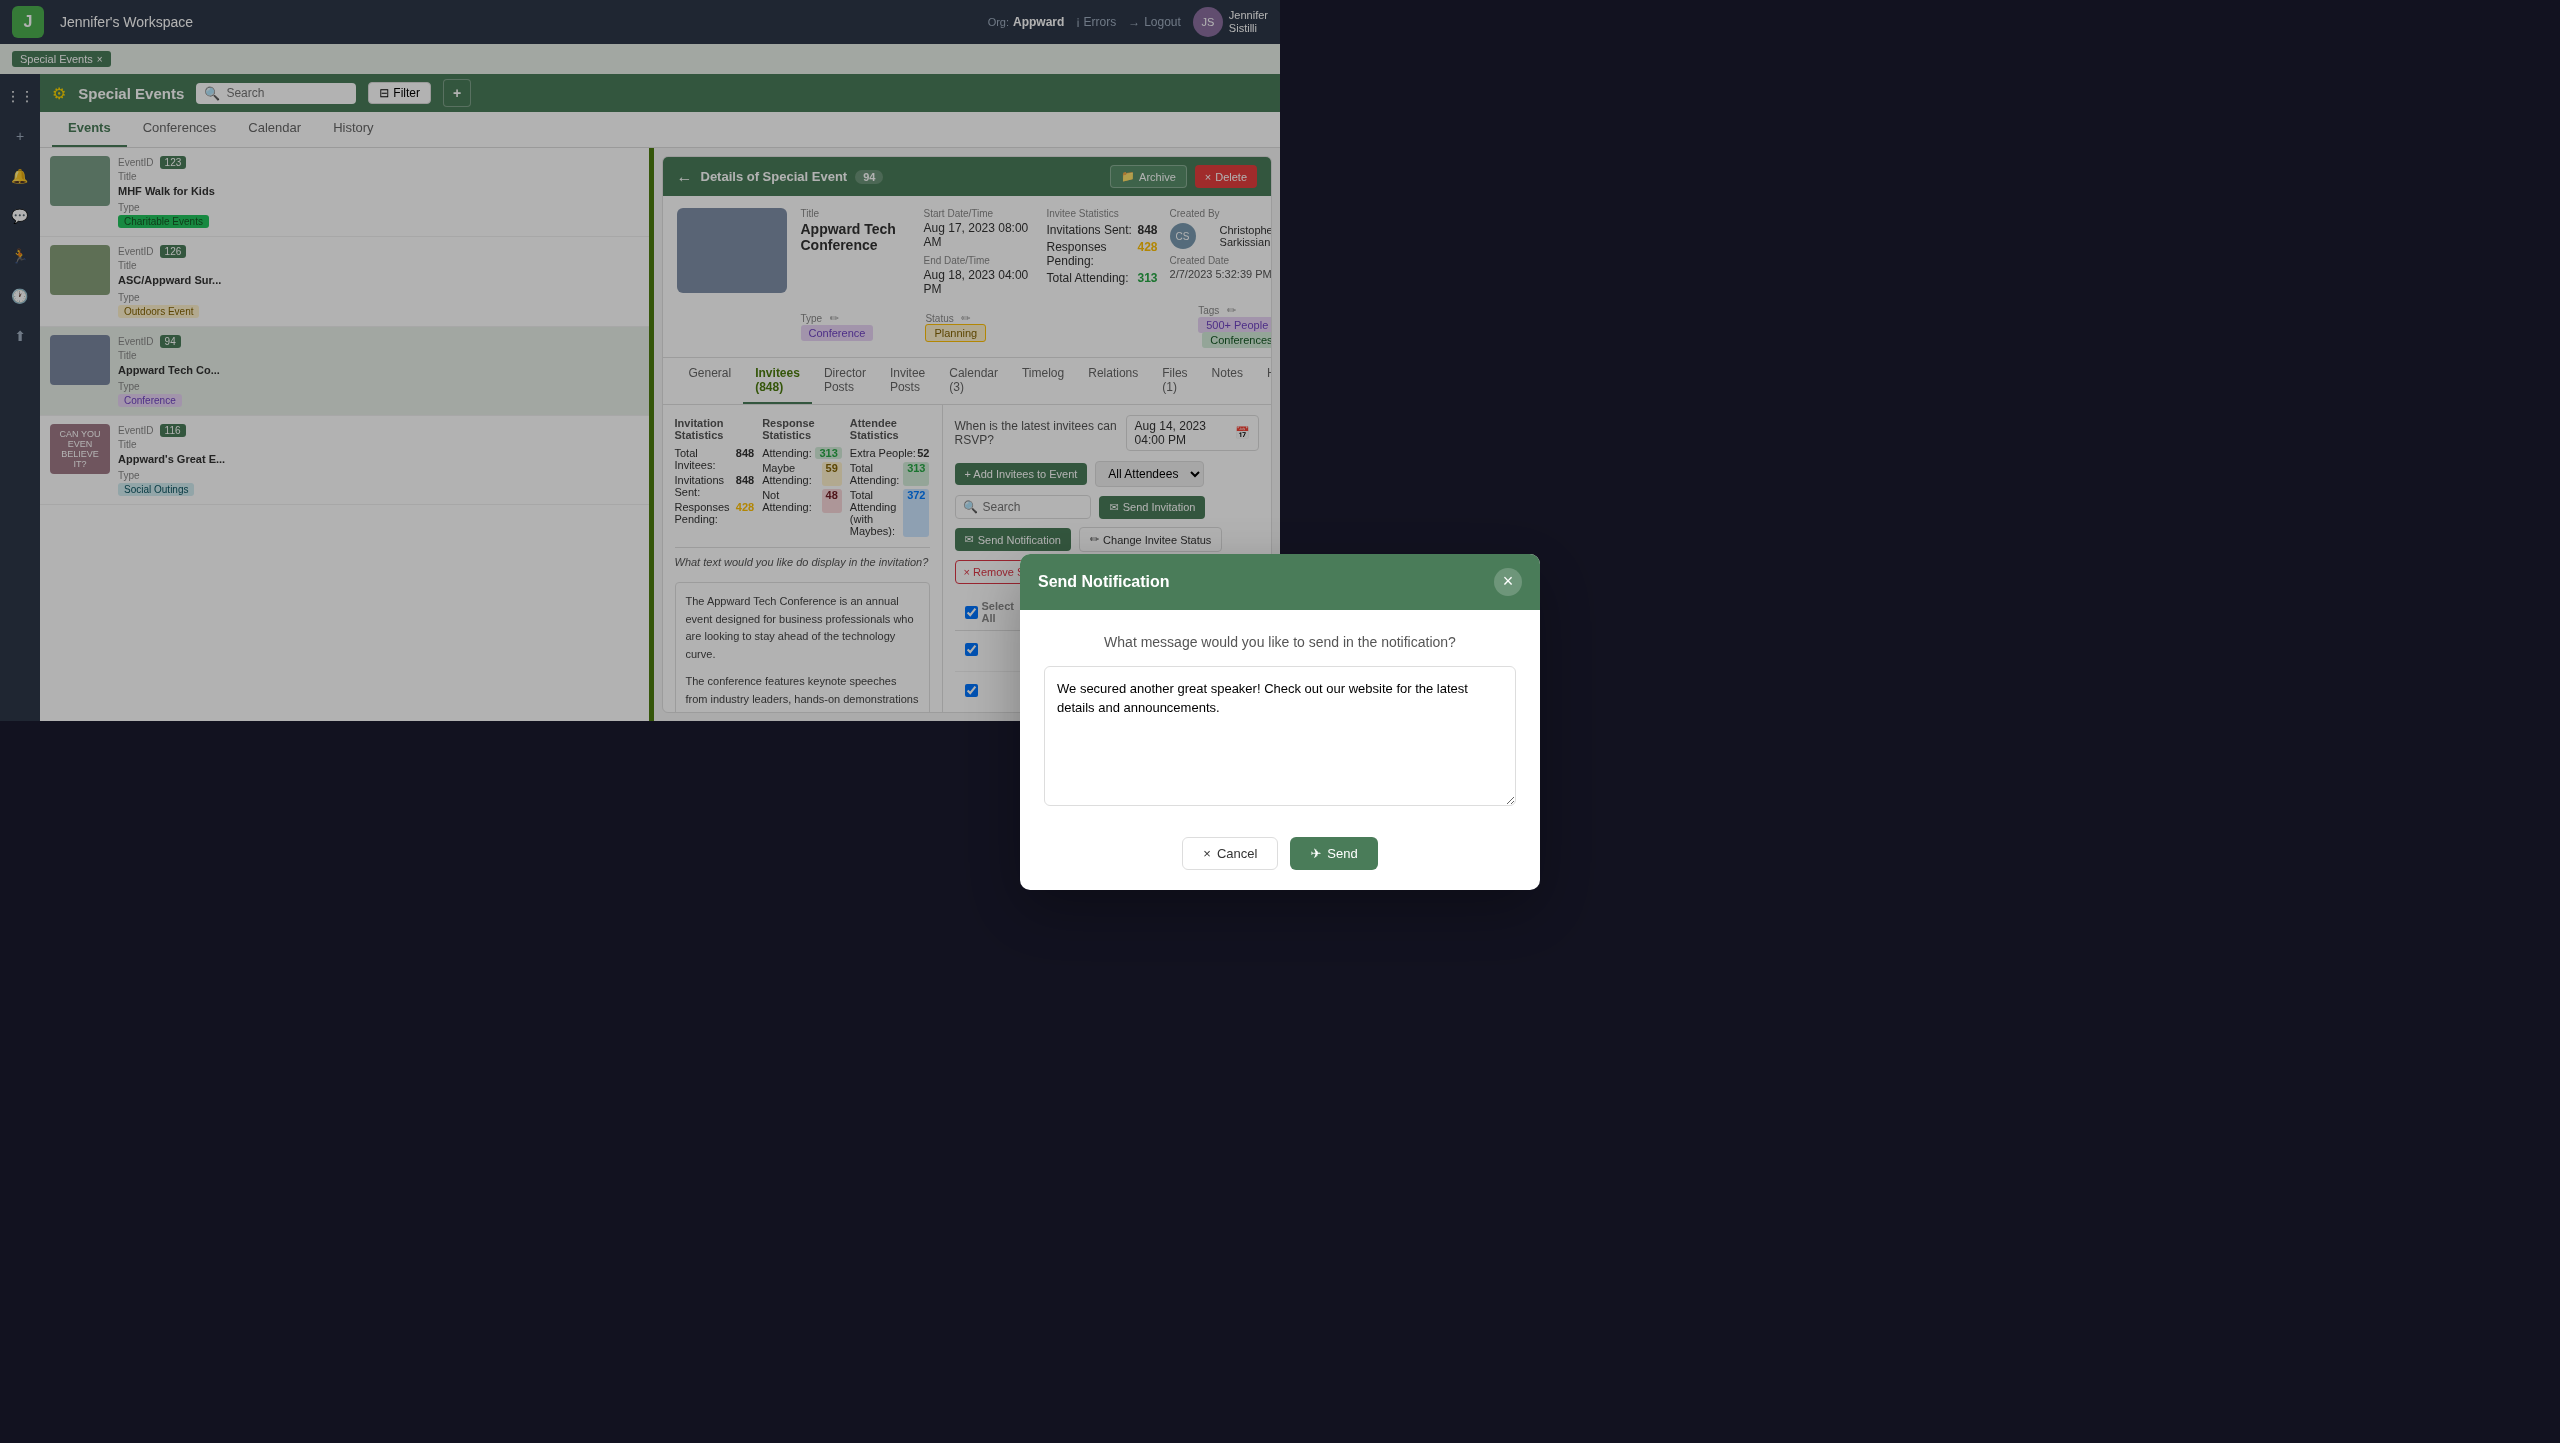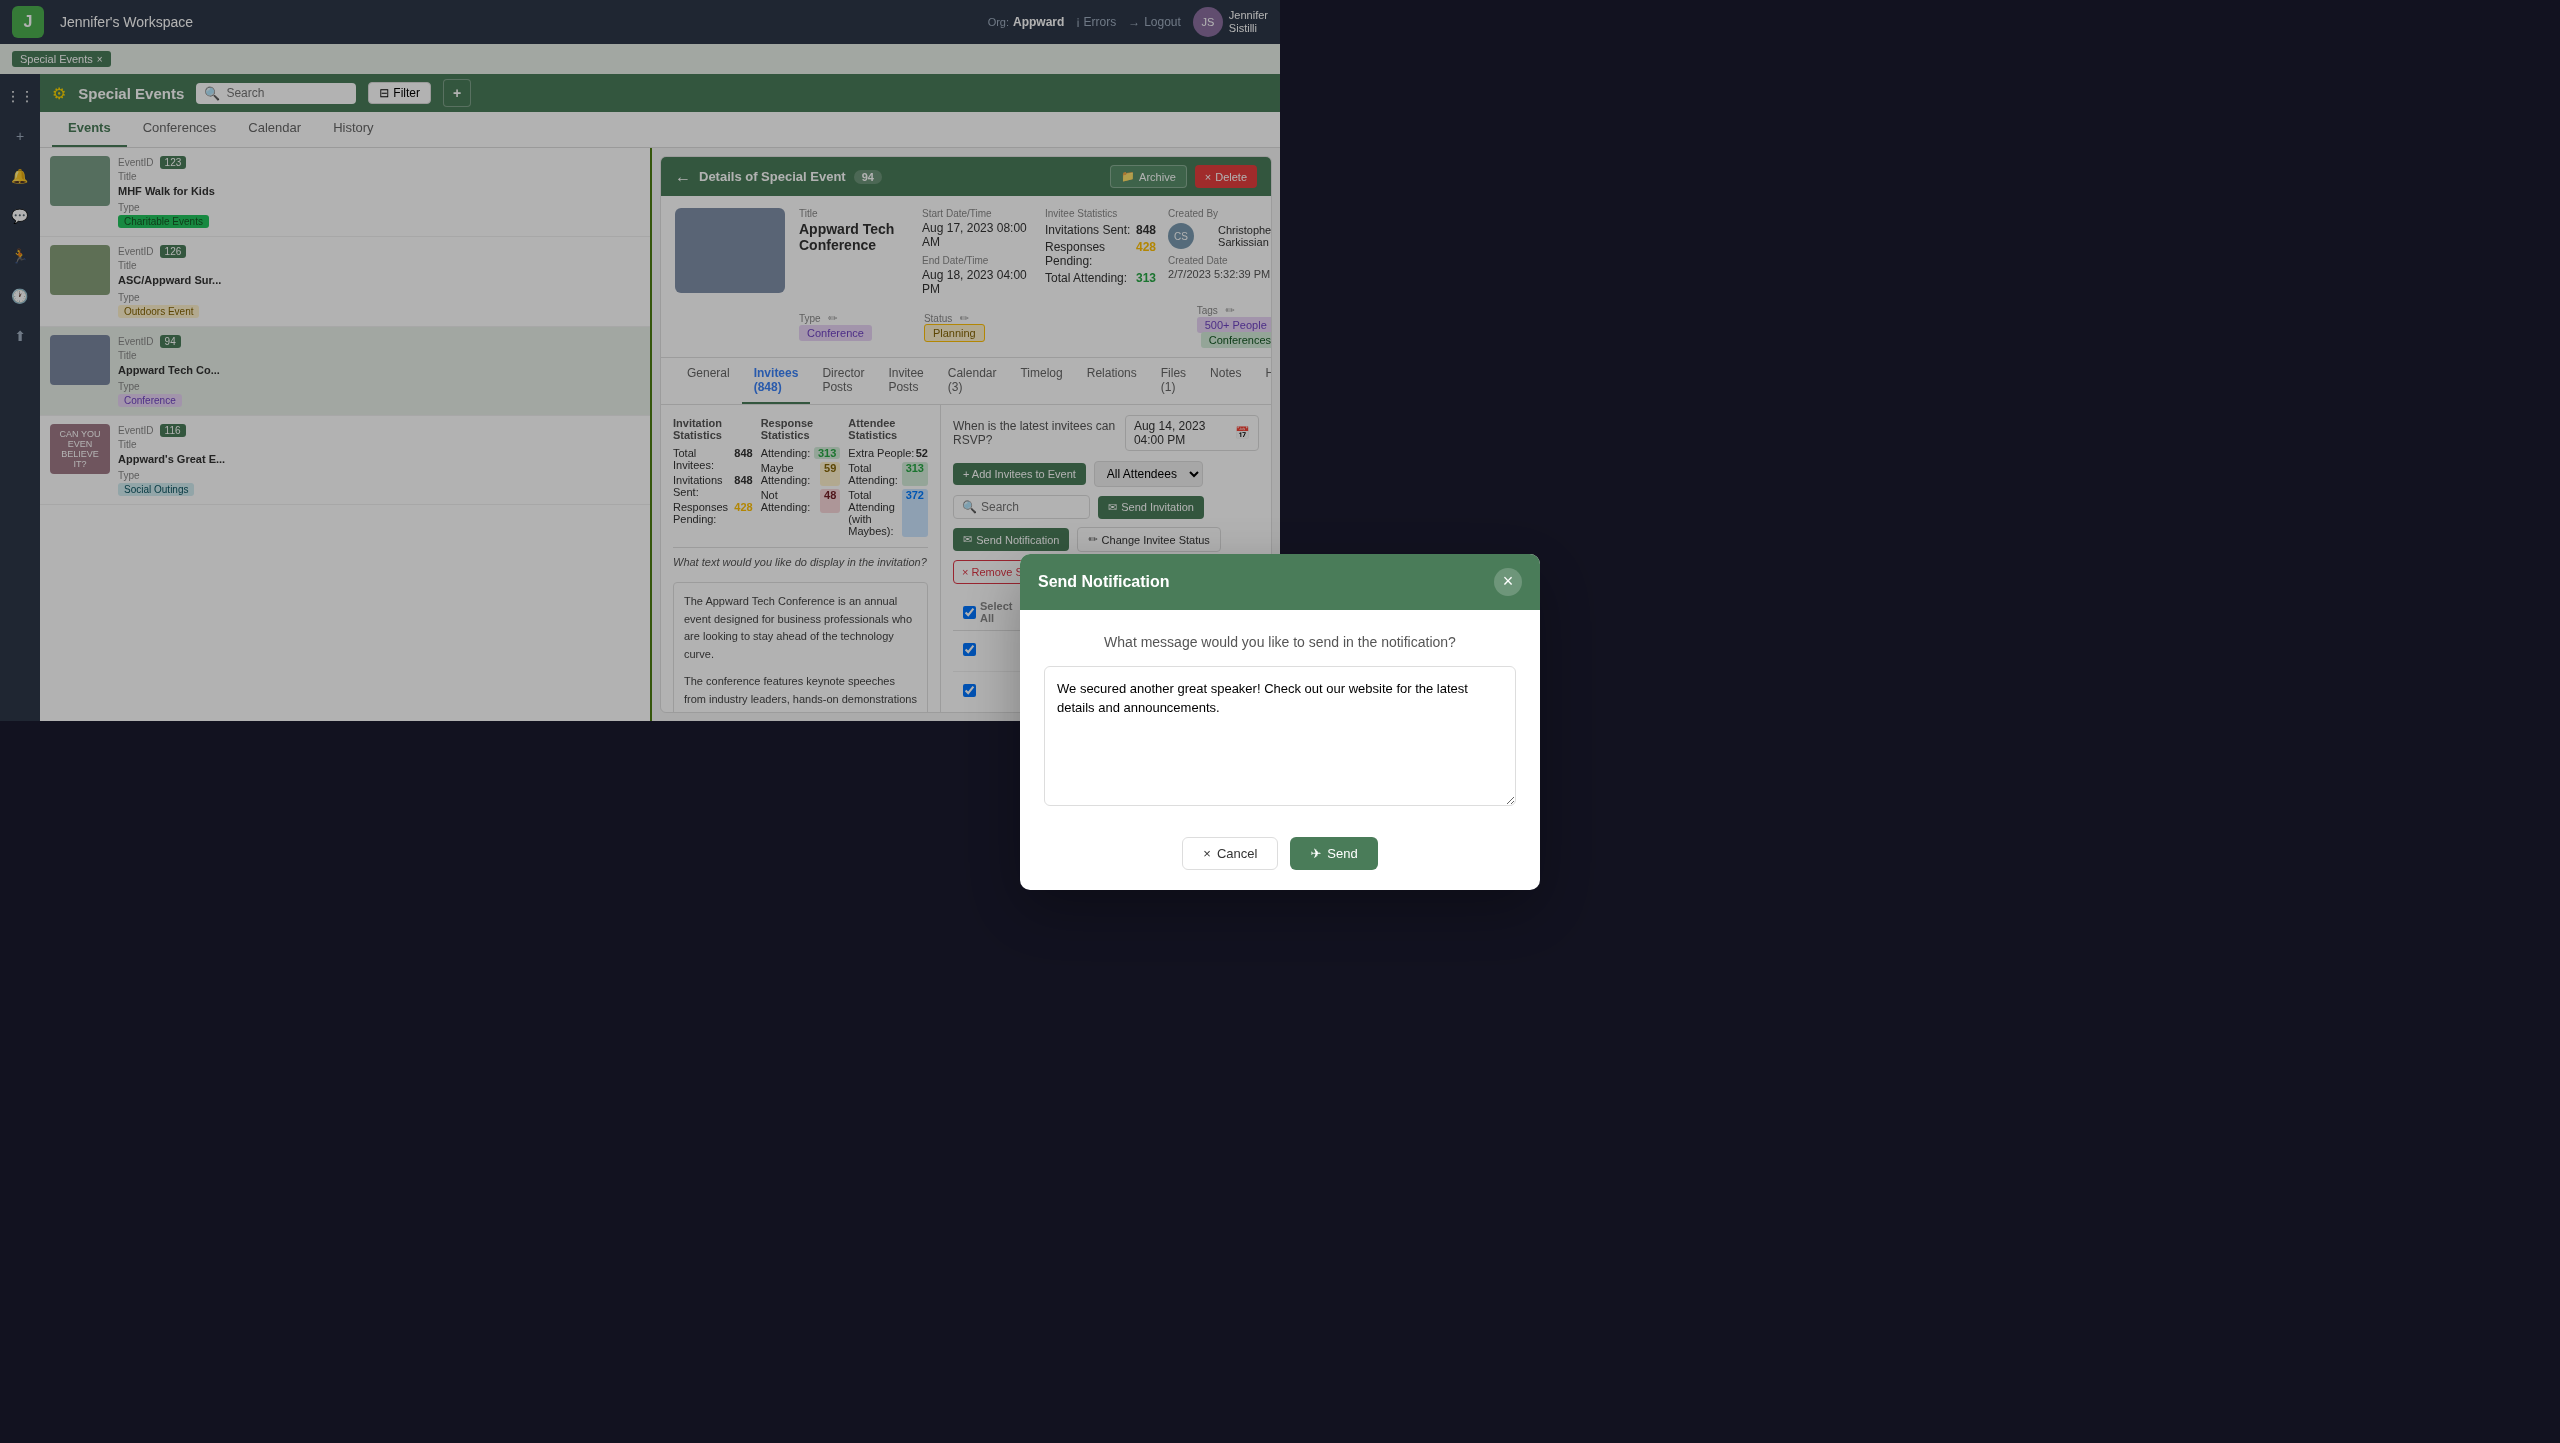--- a/index.html
+++ b/index.html
@@ -42,21 +42,21 @@
     .module-search input { border: none; outline: none; font-size: 12px; width: 120px; }
     .filter-btn { background: white; border: 1px solid #ddd; border-radius: 4px; padding: 3px 10px; font-size: 12px; display: flex; align-items: center; gap: 4px; cursor: pointer; }
     .add-btn { background: #4a7c59; border: 1px solid rgba(255,255,255,0.3); border-radius: 4px; padding: 3px 8px; color: white; cursor: pointer; font-size: 14px; font-weight: bold; }
 
     
     .tabs-row { background: white; border-bottom: 1px solid #ddd; padding: 0 12px; display: flex; gap: 0; height: 36px; }
     .tab { padding: 8px 16px; font-size: 13px; cursor: pointer; color: #666; border-bottom: 2px solid transparent; }
     .tab.active { color: #4a7c59; border-bottom-color: #4a7c59; font-weight: 600; }
 
     
-    .event-list { flex: 1; overflow-y: auto; background: white; width: 240px; border-right: 2px solid #4d7c0f; }
+    .event-list { flex: 1; overflow-y: auto; background: white; width: 240px; border-right: 5px solid #4d7c0f; }
     .event-item { padding: 8px 10px; border-bottom: 1px solid #f0f0f0; cursor: pointer; display: flex; gap: 8px; }
     .event-item.active { background: #e8f0e8; }
     .event-thumb { width: 60px; height: 50px; border-radius: 4px; background: #ddd; flex-shrink: 0; overflow: hidden; }
     .event-info { flex: 1; }
     .event-id-row { display: flex; gap: 6px; align-items: center; margin-bottom: 2px; }
     .event-id-label { font-size: 10px; color: #888; }
     .event-id-num { font-size: 10px; background: #4a7c59; color: white; padding: 1px 5px; border-radius: 3px; }
     .event-title { font-size: 11px; font-weight: 600; color: #333; margin-bottom: 4px; line-height: 1.3; }
     .type-label { font-size: 10px; color: #888; }
     .type-badge { font-size: 10px; padding: 1px 6px; border-radius: 3px; display: inline-block; margin-top: 2px; }
@@ -73,21 +73,21 @@
     .detail-header { background: #4a7c59; padding: 8px 14px; display: flex; align-items: center; justify-content: space-between; }
     .detail-header-left { display: flex; align-items: center; gap: 8px; color: white; font-size: 13px; font-weight: 600; }
     .detail-count-badge { background: rgba(255,255,255,0.2); color: white; font-size: 11px; padding: 1px 8px; border-radius: 10px; }
     .detail-header-right { display: flex; gap: 8px; }
     .archive-btn { background: #5a8f6a; border: 1px solid rgba(255,255,255,0.3); color: white; padding: 4px 10px; border-radius: 4px; font-size: 11px; cursor: pointer; display: flex; align-items: center; gap: 4px; }
     .delete-btn { background: #e53e3e; border: none; color: white; padding: 4px 10px; border-radius: 4px; font-size: 11px; cursor: pointer; display: flex; align-items: center; gap: 4px; }
 
     
     .detail-tabs { border-bottom: 1px solid #e0e0e0; display: flex; padding: 0 14px; background: white; }
     .detail-tab { padding: 8px 12px; font-size: 12px; cursor: pointer; color: #666; border-bottom: 2px solid transparent; }
-    .detail-tab.active { color: #3b82f6; border-bottom-color: #4a7c59; font-weight: 600; }
+    .detail-tab.active { color: #4d7c0f; border-bottom-color: #4a7c59; font-weight: 600; }
     .field-label-sm { font-size: 10px; color: #888; margin-bottom: 2px; }
     .type-conf-badge { background: #e8d5f5; color: #6f42c1; font-size: 11px; padding: 2px 8px; border-radius: 3px; }
     .status-planning { background: #fff3cd; color: #856404; font-size: 11px; padding: 2px 8px; border-radius: 3px; border: 1px solid #ffc107; }
     .edit-icon { color: #888; font-size: 11px; cursor: pointer; }
     .tag-500 { background: #e8d5f5; color: #6f42c1; font-size: 11px; padding: 2px 8px; border-radius: 3px; }
     .tag-conf { background: #d4edda; color: #155724; font-size: 11px; padding: 2px 8px; border-radius: 3px; }
     .rsvp-date-input { border: 1px solid #ddd; border-radius: 4px; padding: 3px 8px; font-size: 12px; color: #333; display: flex; align-items: center; gap: 4px; }
     .invitees-toolbar { display: flex; gap: 8px; margin-bottom: 10px; flex-wrap: wrap; align-items: center; }
     .add-invitees-btn { background: #4a7c59; color: white; border: none; padding: 5px 10px; border-radius: 4px; font-size: 11px; cursor: pointer; display: flex; align-items: center; gap: 4px; }
     .all-attendees-select { border: 1px solid #ddd; border-radius: 4px; padding: 4px 8px; font-size: 12px; }

